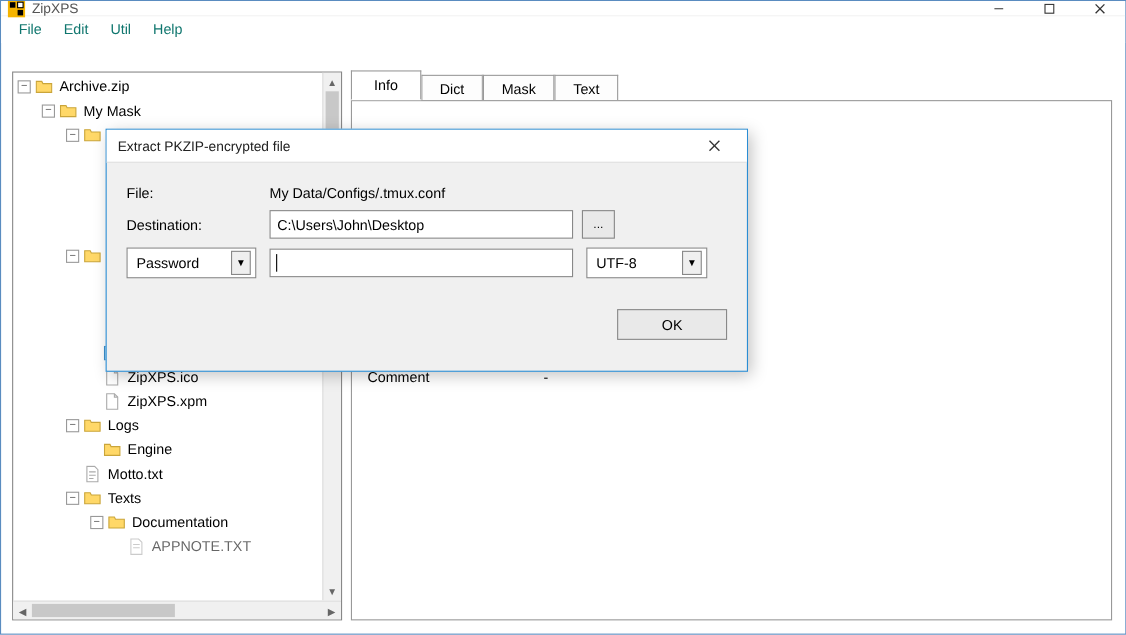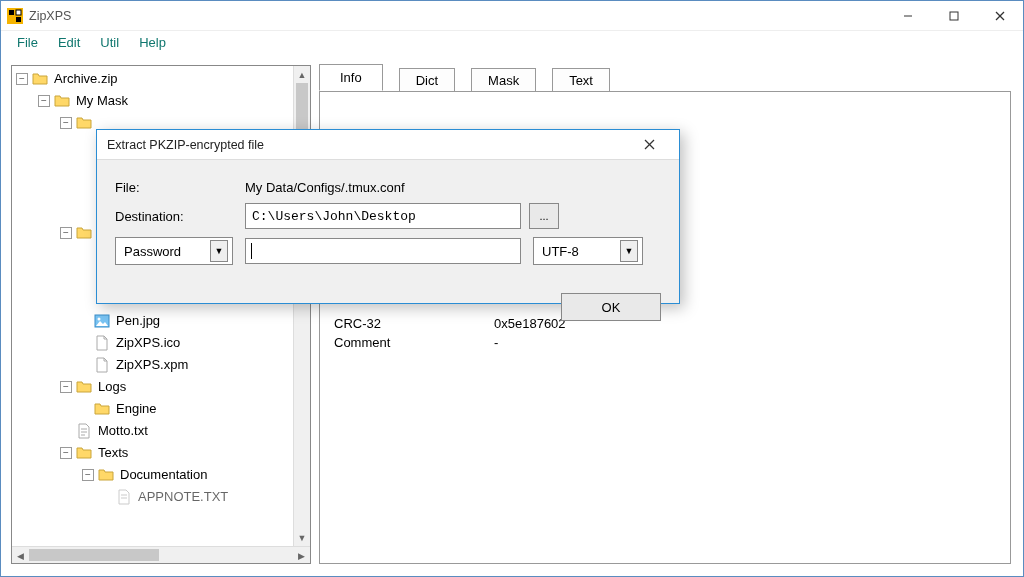--- a/index.html
+++ b/index.html
@@ -1,20 +1,20 @@
 <!DOCTYPE html>
 <html><head>
 <meta charset="utf-8">
 <style>
   * { box-sizing: border-box; }
   html, body { margin:0; padding:0; font-family: "Segoe UI", Tahoma, sans-serif; font-size:13px; color:#000; background:#fff; }
   body { width:1024px; height:577px; overflow:hidden; border:1px solid #5a8cc0; position:relative; }
 
   
-  .titlebar { height:30px; background:#fff; display:flex; align-items:center; padding:0 0 0 6px; border-bottom:1px solid #eee;}
+  .titlebar { height:14px; background:#fff; display:flex; align-items:center; padding:0 0 0 6px; border-bottom:1px solid #eee;}
   .titlebar .app-icon { width:16px; height:16px; margin-right:6px; display:inline-flex; align-items:center; justify-content:center;}
   .titlebar .title { color:#555; font-size:12.5px; }
   .titlebar .win-ctrls { margin-left:auto; display:flex; }
   .titlebar .win-ctrls div { width:46px; height:30px; display:flex; align-items:center; justify-content:center; color:#333;}
 
   
   .menubar { height:24px; background:#fff; display:flex; align-items:center; padding:0 6px; border-bottom:1px solid #fff;}
   .menubar .item { padding:3px 10px; color:#0f766e; }
 
   
@@ -34,37 +34,37 @@
   .hscroll { height:17px; background:#f0f0f0; border-top:1px solid #ddd; position:relative;}
   .hscroll .left, .hscroll .right { width:17px; height:17px; display:inline-flex; align-items:center; justify-content:center; color:#666; font-size:9px; position:absolute; top:0;}
   .hscroll .left { left:0;} .hscroll .right { right:0;}
   .hscroll .thumb { position:absolute; top:2px; bottom:2px; left:17px; width:130px; background:#c8c8c8;}
 
   
   .ic { width:16px; height:16px; display:inline-flex; align-items:center; justify-content:center; margin-right:4px; flex-shrink:0;}
 
   
   .info-panel { position:absolute; top:10px; left:318px; right:12px; bottom:12px; }
-  .tabs { height:26px; display:flex; align-items:flex-end; gap:16px;text-align:center; }
+  .tabs { height:26px; display:flex; align-items:flex-end; gap:0;text-align:center; }
   .tabs .tab { border:1px solid #999; border-bottom:none; background:#fdfdfd; padding:4px 16px; font-size:13px; margin-right:0px; position:relative; top:1px;}
   .tabs .tab.active { background:#fff; border-bottom:1px solid #fff; z-index:2; padding:5px 20px; top:0;}
   .info-body { border:1px solid #999; background:#fff; position:absolute; top:26px; left:0; right:0; bottom:0; padding:10px 14px;}
   .info-body .line { display:flex; margin:4px 0; }
   .info-body .k { width:160px; }
   .info-body .v { }
 
   
-  .dialog { position:absolute; left:95px; top:128px; width:584px; height:175px; background:#f0f0f0; border:1px solid #2a8dd4; box-shadow:4px 4px 14px rgba(0,0,0,.25); z-index:50;}
+  .dialog { position:absolute; left:95px; top:116px; width:584px; height:221px; background:#f0f0f0; border:1px solid #2a8dd4; box-shadow:4px 4px 14px rgba(0,0,0,.25); z-index:50;}
   .dialog .dtitle { height:30px; background:#fff; display:flex; align-items:center; padding:0 10px; border-bottom:1px solid #ddd;}
   .dialog .dtitle .t { font-size:12.5px; color:#222;}
   .dialog .dtitle .x { margin-left:auto; width:40px; height:30px; display:flex; align-items:center; justify-content:center; font-size:14px; color:#333;}
   .dialog .dbody { padding:12px 18px; }
   .dialog .drow { display:flex; align-items:center; margin:8px 0; }
   .dialog .dlabel { width:130px; }
-  .dialog input[type=text] { height:26px; background:#fff; border:1px solid #888; padding:2px 6px; font-family:Liberation Mono, monospace; font-size:13px;}
+  .dialog input[type=text] { height:26px; background:#fff; border:1px solid #888; padding:2px 6px; font-family:Liberation Sans, sans-serif; font-size:13px;}
   .dialog .browse { width:30px; height:26px; border:1px solid #888; background:#e9e9e9; margin-left:8px; display:flex; align-items:center; justify-content:center; font-size:11px;}
   .dialog .combo { height:28px; background:#fff; border:1px solid #888; display:flex; align-items:center; padding:0 4px 0 8px; }
   .dialog .combo .arrow { width:18px; height:22px; border:1px solid #888; background:#efefef; margin-left:auto; display:flex; align-items:center; justify-content:center; font-size:9px;}
   .dialog .buttons { display:flex; justify-content:flex-end; gap:24px; padding:8px 18px 0 0;}
   .dialog .btn { width:100px; height:28px; border:1px solid #888; background:#e9e9e9; display:flex; align-items:center; justify-content:center;}
   .caret { display:inline-block; width:1px; height:16px; background:#000; vertical-align:middle;}
 </style>
 </head>
 <body>
 

